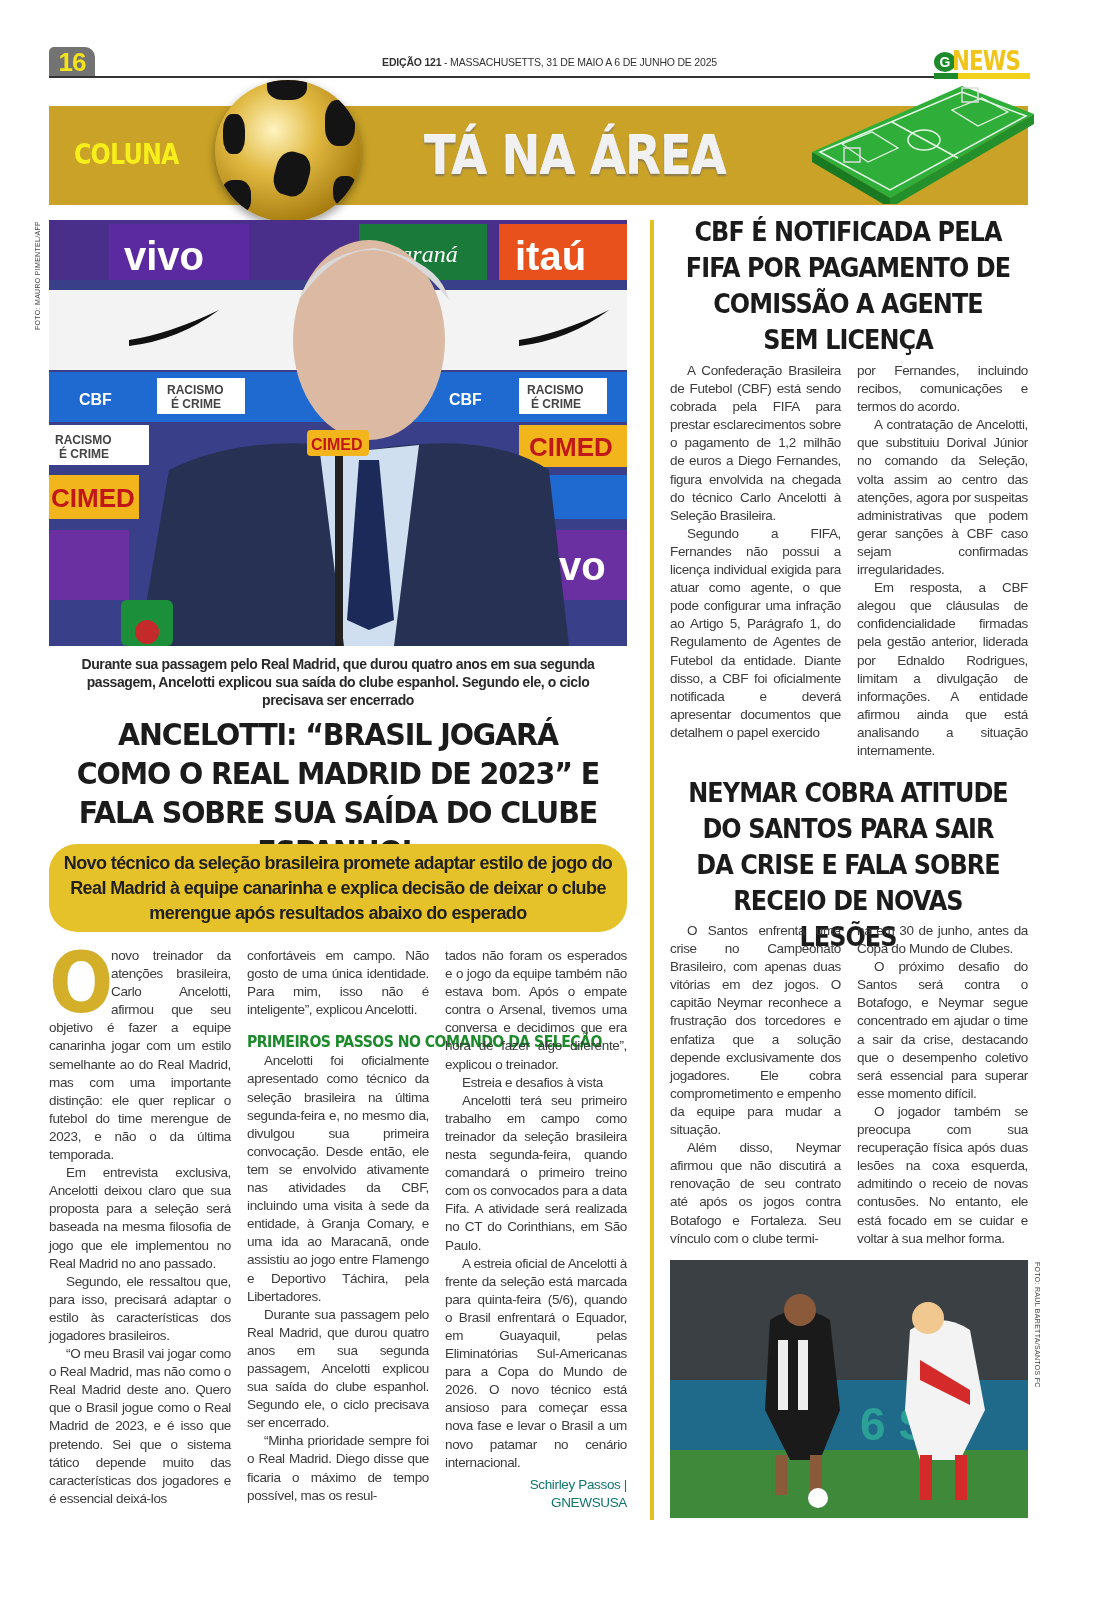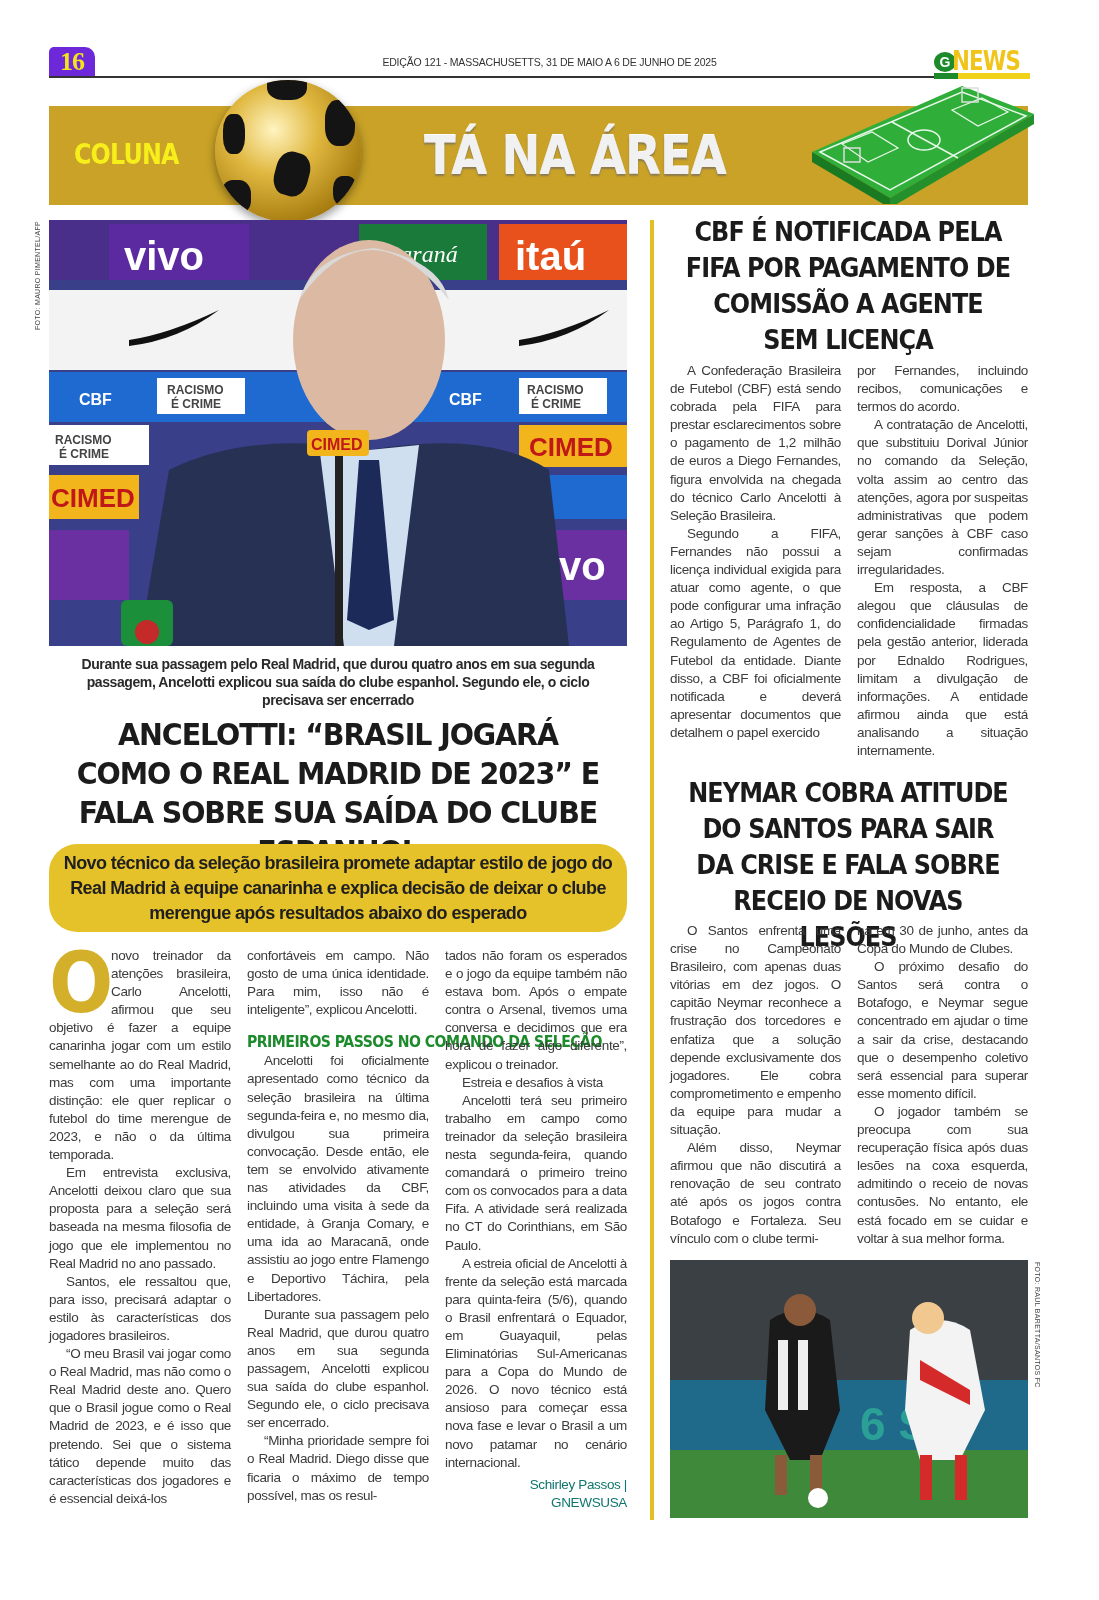--- a/index.html
+++ b/index.html
@@ -1,22 +1,22 @@
 <!DOCTYPE html>
 <html><head>
 <meta charset="utf-8">
 <style>
   * { box-sizing: border-box; margin: 0; padding: 0; }
   html, body { width: 1099px; height: 1600px; background: #fff; overflow: hidden; }
   body { position: relative; font-family: "Liberation Sans", sans-serif; color: #2a2a2a; }
 
   
-  .page-num { position: absolute; left: 49px; top: 47px; width: 46px; height: 30px; background: #6d28d9; border-radius: 5px 10px 0 0; color: #f4e21a; font-weight: 900; font-size: 26px; line-height: 30px; text-align: center; font-family: Liberation Serif, serif; letter-spacing: -1px; }
+  .page-num { position: absolute; left: 49px; top: 47px; width: 46px; height: 30px; background: #737373; border-radius: 5px 10px 0 0; color: #f4e21a; font-weight: 900; font-size: 26px; line-height: 30px; text-align: center; font-family: Liberation Sans, sans-serif; letter-spacing: -1px; }
   .edition { position: absolute; left: 0; right: 0; top: 56px; text-align: center; font-size: 10.5px; color: #333; letter-spacing: -0.2px; }
-  .edition b { font-weight: 400; text-align: center; }
+  .edition b { font-weight: 700; text-align: center; }
   .header-rule { position: absolute; left: 49px; right: 72px; top: 76px; height: 2px; background: #333; }
   .logo { position: absolute; left: 934px; top: 46px; width: 96px; height: 34px; }
   .logo .g { position: absolute; left: 0; top: 6px; width: 22px; height: 20px; border-radius: 50%; background: #1d8a2c; color: #fff; font-weight: 900; font-size: 14px; line-height: 20px; text-align: center; }
   .logo .news { position: absolute; left: 18px; top: 0; font-size: 26px; font-weight: 900; color: #f0c419; letter-spacing: -1px; font-family: "DejaVu Sans", sans-serif; transform: scaleX(0.82); transform-origin: left; }
   .logo .strip { position: absolute; left: 0; top: 27px; width: 96px; height: 6px; background: #f0d21a; }
   .logo .strip i { position: absolute; left: 0; top: 0; width: 24px; height: 6px; background: #1d8a2c; }
 
   
   .banner { position: absolute; left: 49px; top: 106px; width: 979px; height: 99px; background: #c9a227; }
   .coluna { position: absolute; left: 74px; top: 138px; font-size: 28px; font-weight: 900; color: #f6ef1c; letter-spacing: -1px; font-family: "DejaVu Sans", sans-serif; transform: scaleX(0.85); transform-origin: left; }
@@ -143,21 +143,21 @@
 
 <div class="headline1">ANCELOTTI: “BRASIL JOGARÁ COMO O REAL MADRID DE 2023” E FALA SOBRE SUA SAÍDA DO CLUBE ESPANHOL</div>
 <div class="deck">Novo técnico da seleção brasileira promete adaptar estilo de jogo do Real Madrid à equipe canarinha e explica decisão de deixar o clube merengue após resultados abaixo do esperado</div>
 
 <div class="col c1">
   <div class="dropcap">
       <span>O</span>
     </div>
   <p class="noindent">novo treinador da atenções brasileira, Carlo Ancelotti, afirmou que seu objetivo é fazer a equipe canarinha jogar com um estilo semelhante ao do Real Madrid, mas com uma importante distinção: ele quer replicar o futebol do time merengue de 2023, e não o da última temporada.</p>
   <p>Em entrevista exclusiva, Ancelotti deixou claro que sua proposta para a seleção será baseada na mesma filosofia de jogo que ele implementou no Real Madrid no ano passado.</p>
-  <p>Santos, ele ressaltou que, para isso, precisará adaptar o estilo às características dos jogadores brasileiros.</p>
+  <p>Segundo, ele ressaltou que, para isso, precisará adaptar o estilo às características dos jogadores brasileiros.</p>
   <p>“O meu Brasil vai jogar como o Real Madrid, mas não como o Real Madrid deste ano. Quero que o Brasil jogue como o Real Madrid de 2023, e é isso que pretendo. Sei que o sistema tático depende muito das características dos jogadores e é essencial deixá-los</p>
 </div>
 
 <div class="col c2">
   <p class="noindent">confortáveis em campo. Não gosto de uma única identidade. Para mim, isso não é inteligente”, explicou Ancelotti.</p>
   <div class="subhead"><span>PRIMEIROS PASSOS NO COMANDO DA SELEÇÃO</span></div>
   <p>Ancelotti foi oficialmente apresentado como técnico da seleção brasileira na última segunda-feira e, no mesmo dia, divulgou sua primeira convocação. Desde então, ele tem se envolvido ativamente nas atividades da CBF, incluindo uma visita à sede da entidade, à Granja Comary, e uma ida ao Maracanã, onde assistiu ao jogo entre Flamengo e Deportivo Táchira, pela Libertadores.</p>
   <p>Durante sua passagem pelo Real Madrid, que durou quatro anos em sua segunda passagem, Ancelotti explicou sua saída do clube espanhol. Segundo ele, o ciclo precisava ser encerrado.</p>
   <p>“Minha prioridade sempre foi o Real Madrid. Diego disse que ficaria o máximo de tempo possível, mas os resul-</p>
 </div>

